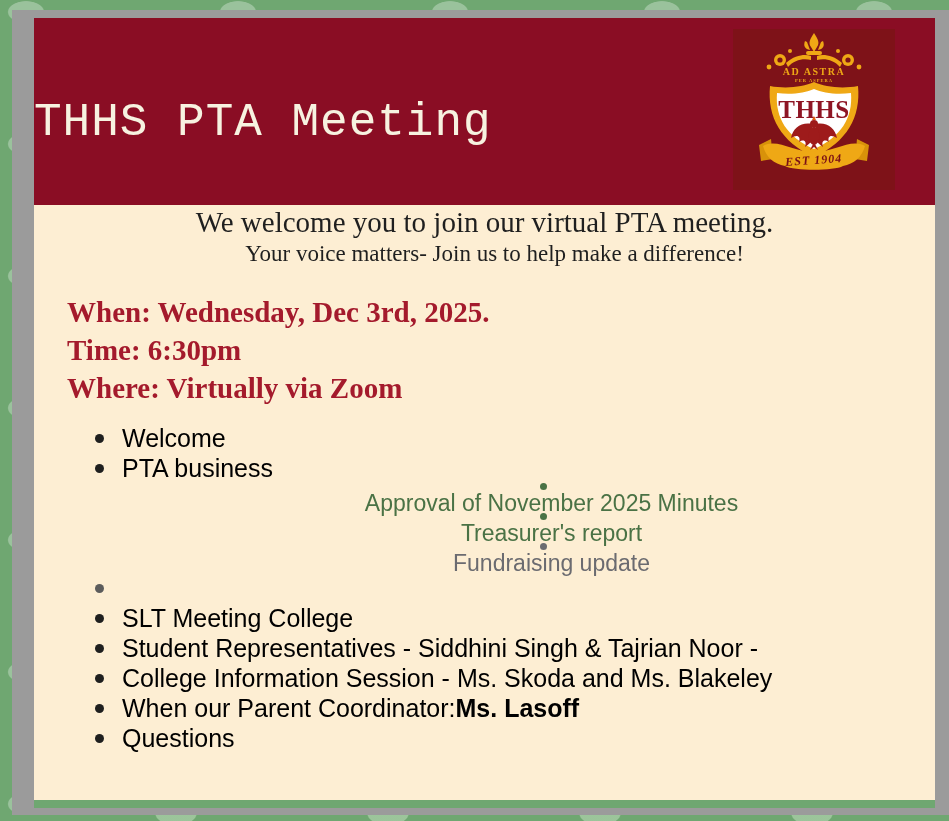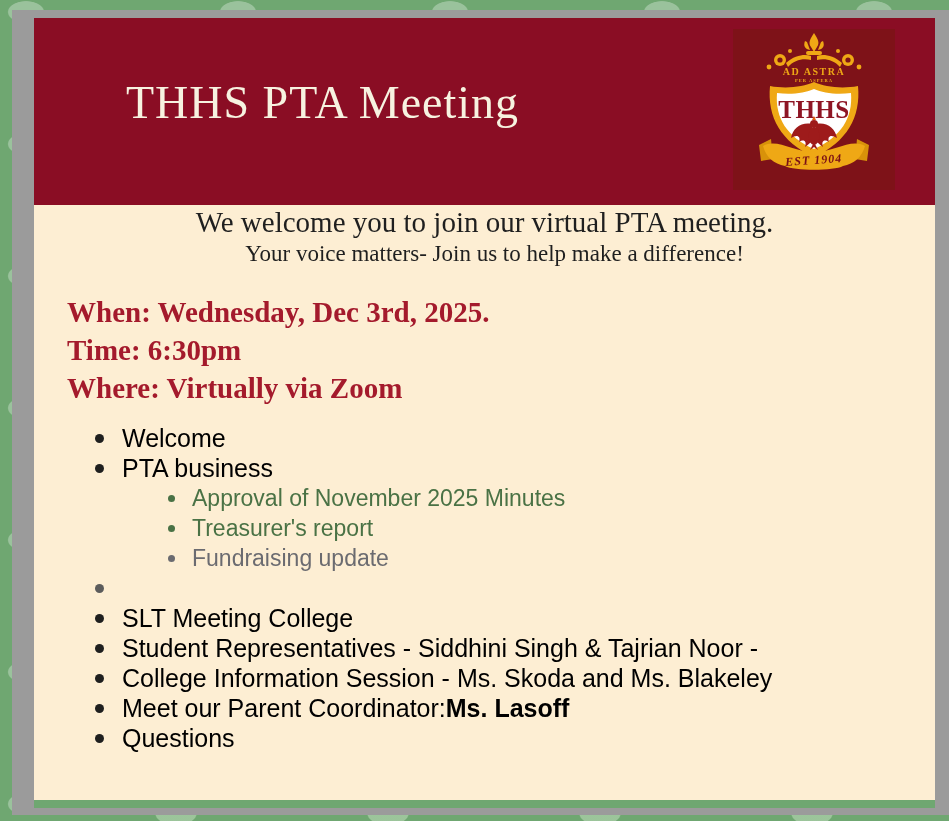--- a/index.html
+++ b/index.html
@@ -23,22 +23,22 @@
       radial-gradient(ellipse 30px 18px at 26px 12px, rgba(255,255,255,.30) 0 58%, transparent 62%),
       radial-gradient(ellipse 40px 24px at 122px 64px, rgba(214,238,208,.45) 0 58%, transparent 62%),
       radial-gradient(ellipse 22px 28px at 72px 96px, rgba(38,92,46,.22) 0 58%, transparent 62%),
       radial-gradient(ellipse 34px 18px at 176px 22px, rgba(228,246,222,.38) 0 58%, transparent 62%);
     background-size:212px 132px;
   }
   .hdr{
     position:relative;height:187px;background:var(--header-maroon,#8a0d24);
   }
   .hdr-title{
-    padding-top:57px;margin-left:92px;
-    font-family:Liberation Serif, serif;
+    padding-top:77px;
+    font-family:Liberation Mono, monospace;
     font-size:46px;line-height:56px;letter-spacing:1px;
     color:var(--title-ivory,#f7f2e0);
   }
   .logo{
     position:absolute;top:11px;right:40px;width:162px;height:161px;
     background:var(--logo-maroon,#7e1218);
   }
   .logo svg{display:block;width:100%;height:100%;}
   .bodyarea{
     height:595px;background:var(--cream,#fdeed3);overflow:hidden;
@@ -53,21 +53,21 @@
     font-size:23px;line-height:28px;color:var(--text-dark,#1f1f1f);padding-left:20px;
   }
   .details{
     margin:25px 0 0 33px;
     font-family:"Liberation Serif",serif;font-weight:bold;
     font-size:29px;line-height:38px;color:var(--detail-red,#a41a2c);
   }
   .agenda{margin-top:16px;}
   .item{display:flex;align-items:center;height:30px;}
   .item.l1{margin-left:61px;font-size:25px;}
-  .item.l2{margin-left:134px;font-size:23px;}
+  .item.l2{margin-left:134px;font-size:23px;flex-direction:column;}
   .dot{flex:0 0 auto;border-radius:50%;}
   .l1 .dot{width:9px;height:9px;margin-right:18px;}
   .l2 .dot{width:7px;height:7px;margin-right:17px;}
   .d-black{background:var(--text-dark,#1f1f1f);}
   .d-green{background:var(--item-green,#4a7245);}
   .d-gray{background:var(--item-gray,#6b6b70);}
   .d-dgray{background:var(--bullet-gray,#5c5c5c);}
   .t-black{color:#000;}
   .t-green{color:var(--item-green,#4a7245);}
   .t-gray{color:var(--item-gray,#6b6b70);}
@@ -170,21 +170,21 @@
       <div class="item l1">
         <span class="dot d-black"></span>
         <span class="t-black">Student Representatives - Siddhini Singh &amp; Tajrian Noor -</span>
       </div>
       <div class="item l1">
         <span class="dot d-black"></span>
         <span class="t-black">College Information Session - Ms. Skoda and Ms. Blakeley</span>
       </div>
       <div class="item l1">
         <span class="dot d-black"></span>
-        <span class="t-black">Meet our Parent Coordinator: </span>
+        <span class="t-black">When our Parent Coordinator: </span>
         <span class="t-black bold">Ms. Lasoff</span>
       </div>
       <div class="item l1">
         <span class="dot d-black"></span>
         <span class="t-black">Questions</span>
       </div>
     </div>
   </div>
 
 </div>

